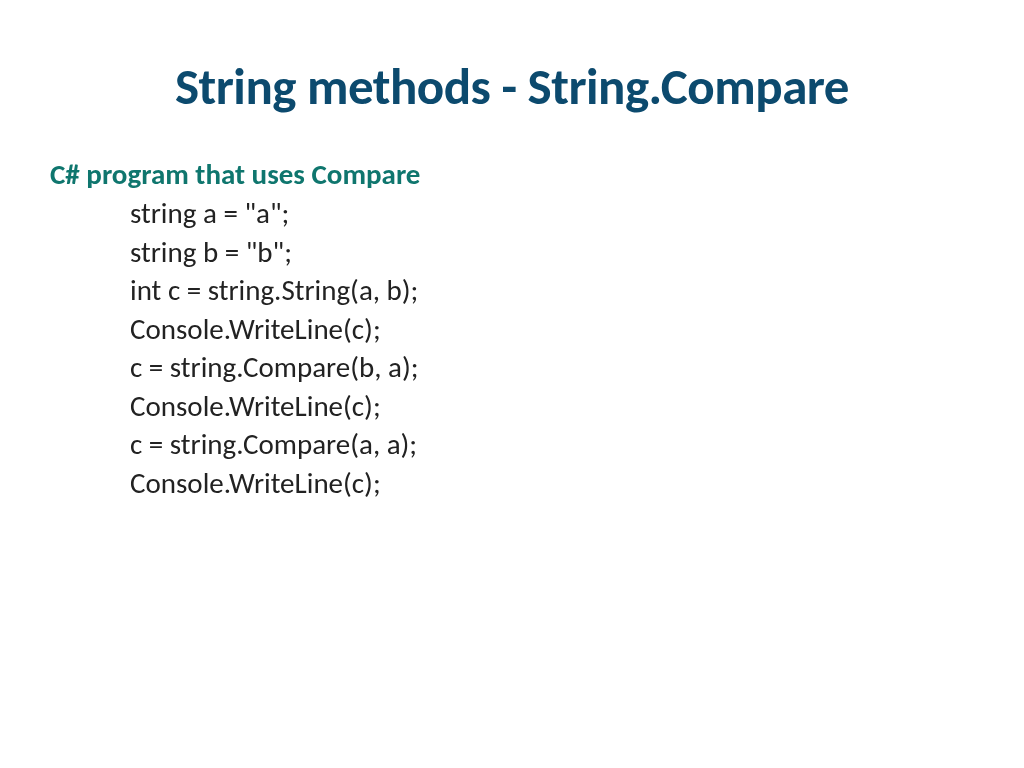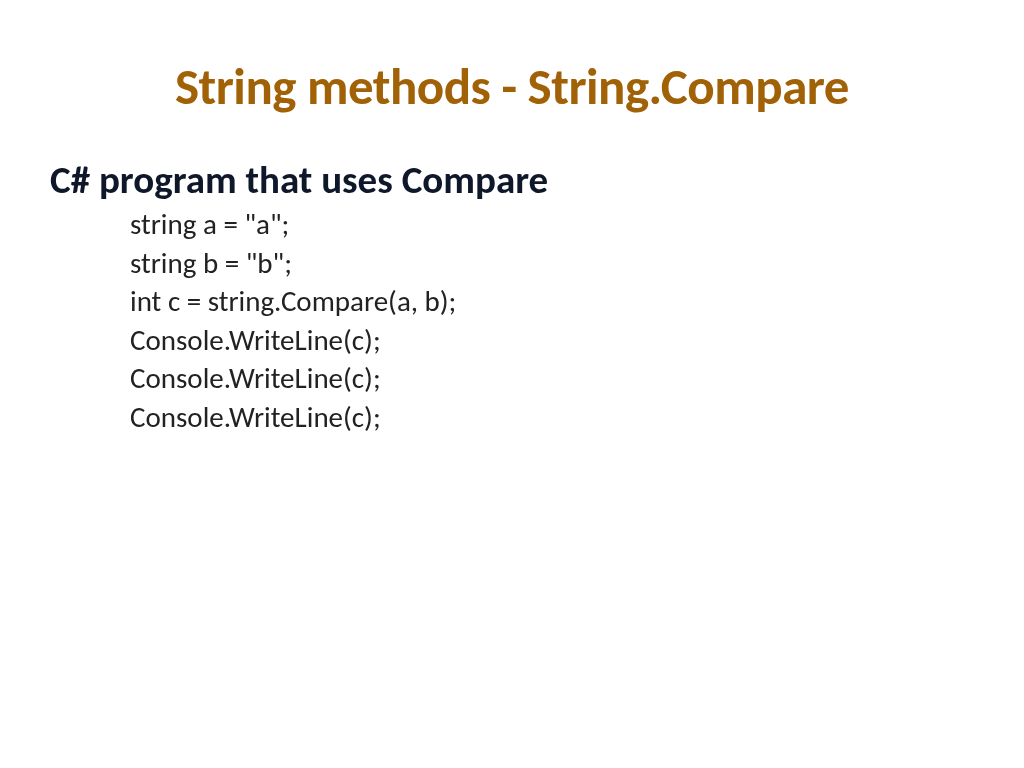--- a/index.html
+++ b/index.html
@@ -11,29 +11,29 @@
     overflow: hidden;
   }
   .slide {
     width: 100%;
     height: 100%;
     padding: 55px 50px 40px 50px;
   }
   .title {
     font-size: 51px;
     font-weight: 700;
-    color: #a16207;
+    color: #0c4a6e;
     text-align: center;
     margin-bottom: 38px;
     letter-spacing: -0.5px;
   }
   .subtitle {
-    font-size: 39px;
+    font-size: 29px;
     font-weight: 700;
-    color: #0f172a;
+    color: #0f766e;
     margin-left: 0;
     margin-bottom: 2px;
   }
   .code-block {
     margin-left: 80px;
   }
   .code-line {
     font-size: 29px;
     color: #222222;
     line-height: 1.33;
@@ -42,18 +42,20 @@
 </style>
 </head>
 <body>
 
 <div class="slide">
   <h1 class="title">String methods - String.Compare</h1>
   <div class="subtitle">C# program that uses Compare</div>
   <div class="code-block">
     <div class="code-line">string a = "a";</div>
     <div class="code-line">string b = "b";</div>
-    <div class="code-line">int c = string.Compare(a, b);</div>
+    <div class="code-line">int c = string.String(a, b);</div>
     <div class="code-line">Console.WriteLine(c);</div>
+    <div class="code-line">c = string.Compare(b, a);</div>
     <div class="code-line">Console.WriteLine(c);</div>
+    <div class="code-line">c = string.Compare(a, a);</div>
     <div class="code-line">Console.WriteLine(c);</div>
   </div>
 </div>
 
 </body></html>

